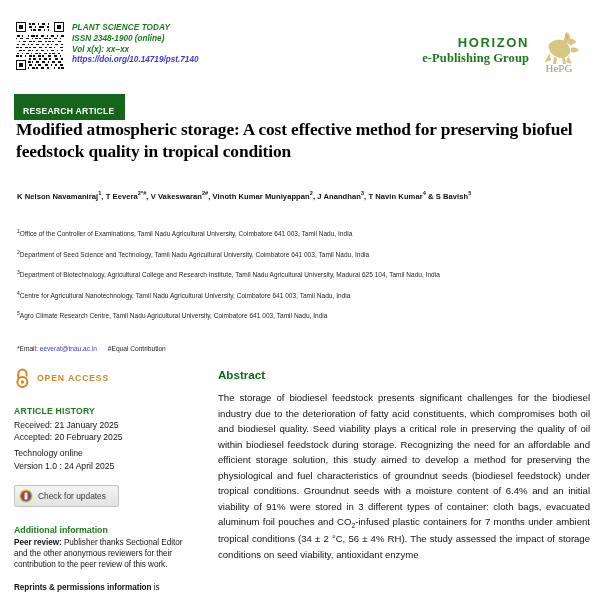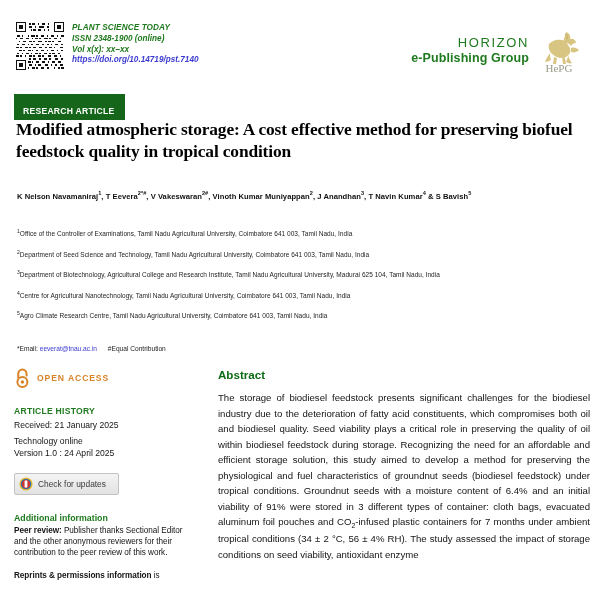--- a/index.html
+++ b/index.html
@@ -64,29 +64,30 @@
     display: flex;
     align-items: center;
     gap: 7px;
   }
   .horizon-text {
     text-align: right;
     line-height: 1.25;
   }
   .horizon-name {
     font-size: 13px;
-    font-weight: normal;
+    font-weight: bold;
     color: #1f7a1f;
     letter-spacing: 1.6px;
   }
   .horizon-sub {
     font-size: 12.5px;
     font-weight: bold;
     color: #1f7a1f;
     letter-spacing: 0.1px;
+    font-family: Liberation Serif, serif;
   }
   .hepg-logo {
     width: 46px;
     height: 46px;
     position: relative;
   }
   .hepg-label {
     position: absolute;
     bottom: -1px;
     left: 0;
@@ -451,20 +452,21 @@
     <svg class="oa-icon" viewBox="0 0 17 20">
       <path d="M4.2 9.2 V6.4 C4.2 3.6 6.0 1.6 8.4 1.6 C10.8 1.6 12.6 3.6 12.6 6.4 V7.4" stroke="#d98327" stroke-width="2.0" fill="none" stroke-linecap="round"></path>
       <circle cx="8.4" cy="14" r="5.0" fill="none" stroke="#d98327" stroke-width="2.0"></circle>
       <circle cx="8.4" cy="14" r="1.7" fill="#d98327"></circle>
     </svg>
     <span class="oa-text">OPEN ACCESS</span>
   </div>
 
   <div class="sec-head">ARTICLE HISTORY</div>
   <div class="hist-line">Received: 21 January 2025</div>
+  <div class="hist-line">Accepted: 20 February 2025</div>
   <div class="hist-gap"></div>
   <div class="hist-line">Technology online</div>
   <div class="hist-line">Version 1.0 : 24 April 2025</div>
 
   <div class="updates-btn">
     <svg class="crossmark" viewBox="0 0 14 14">
       <circle cx="7" cy="7" r="6.6" fill="#e8bc32"></circle>
       <circle cx="7" cy="7" r="5.3" fill="#2b6fb5"></circle>
       <circle cx="7" cy="7" r="4.2" fill="#d2322c"></circle>
       <rect x="5.6" y="3.4" width="2.8" height="7.2" rx="0.5" fill="#ffffff"></rect>

